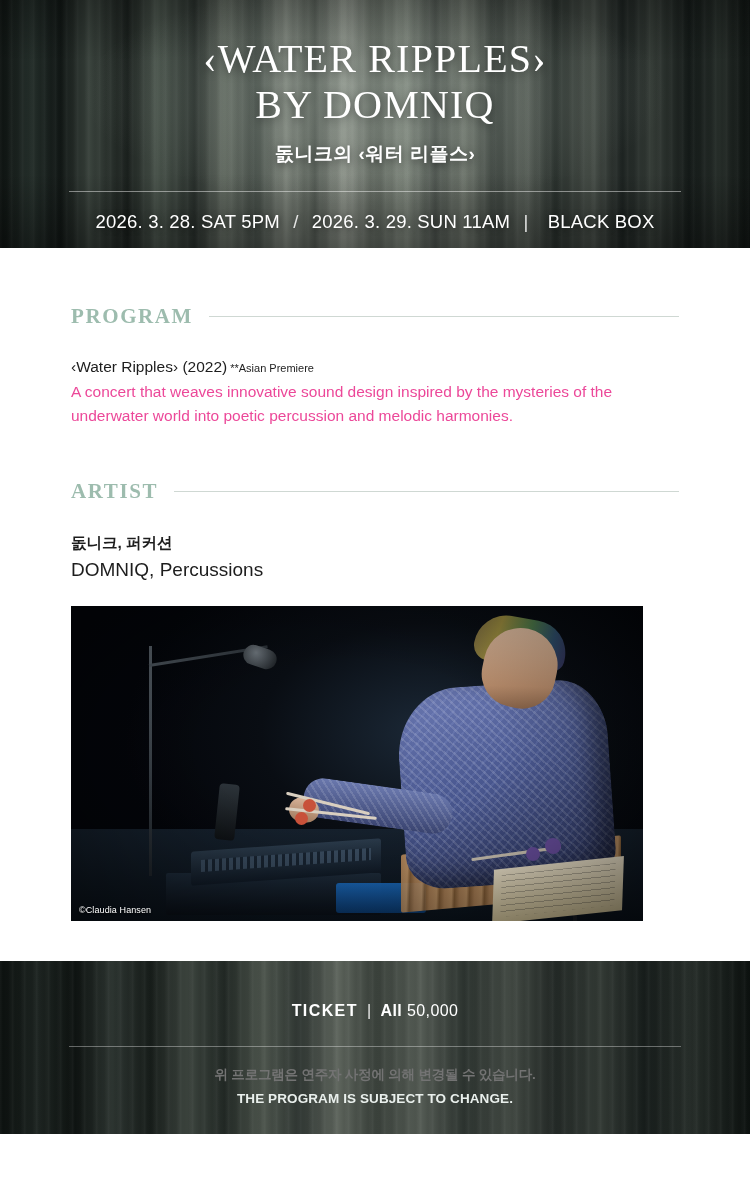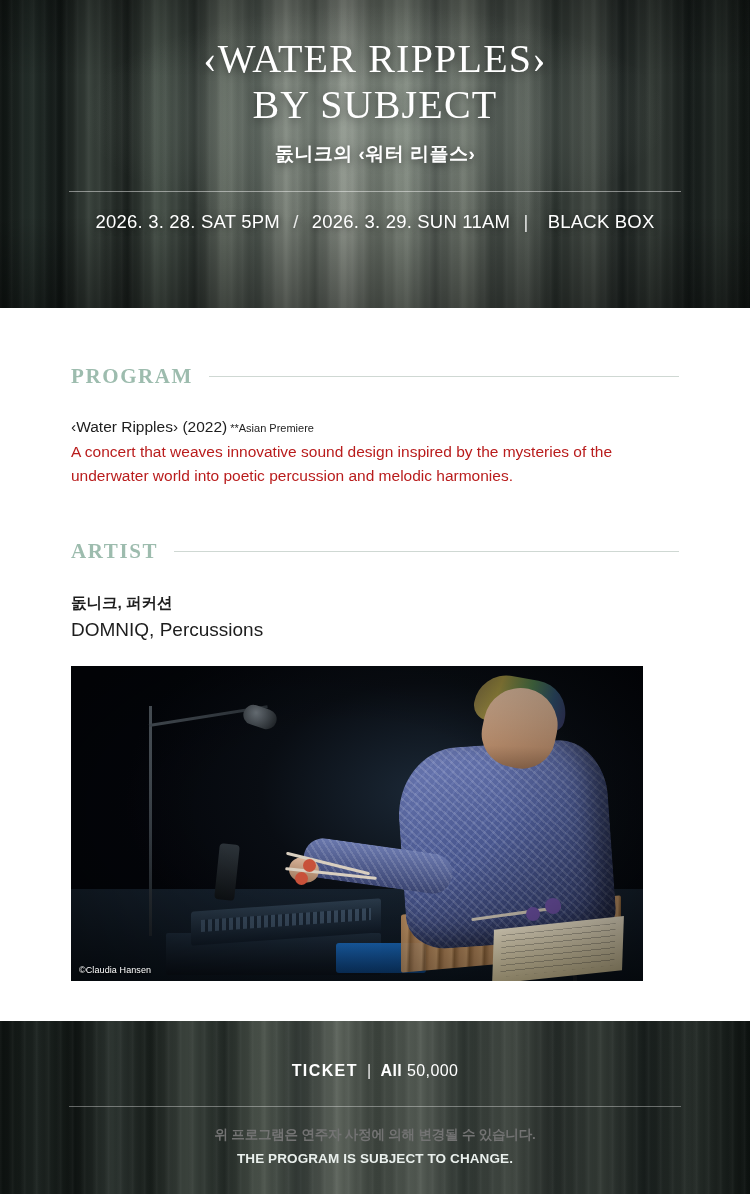--- a/index.html
+++ b/index.html
@@ -13,21 +13,21 @@
     min-height: 1199px;
     position: relative;
     overflow: hidden;
     background: #ffffff;
   }
 
   
   .hero {
     position: relative;
     width: 750px;
-    height: 308px;
+    height: 248px;
     overflow: hidden;
     background: #1b2320;
   }
   .hero-bg {
     position: absolute;
     inset: 0;
     background:
       linear-gradient(90deg,
         #0d1210 0%,
         #242e2a 4%,
@@ -170,21 +170,21 @@
     line-height: 1.5;
     margin-top: 9px;
   }
   .en-title .note {
     font-size: 11px;
     margin-left: 3px;
   }
   .en-desc {
     margin-top: 2px;
     font-size: 15.5px;
-    color: #b91c1c;
+    color: #ec4899;
     line-height: 1.56;
   }
 
   .artist-ko {
     margin-top: 27px;
     font-size: 15.5px;
     font-weight: bold;
     color: #1d1d1d;
     line-height: 1.55;
   }
@@ -460,21 +460,21 @@
 
 <div class="page">
 
   <div class="hero">
     <div class="hero-bg"></div>
     <div class="hero-bg2"></div>
     <div class="hero-bg3"></div>
     <div class="hero-inner">
       <h1 class="hero-title">
         <span>‹WATER RIPPLES›</span>
-        <span class="l2">BY SUBJECT</span>
+        <span class="l2">BY DOMNIQ</span>
       </h1>
       <div class="hero-subtitle">돐니크의 ‹워터 리플스›</div>
       <div class="hero-rule"></div>
       <div class="hero-dates">
         <span>2026. 3. 28. SAT 5PM</span>
         <span class="sep">/</span>
         <span>2026. 3. 29. SUN 11AM</span>
         <span class="sep">|</span>
         <span class="venue">BLACK BOX</span>
       </div>

